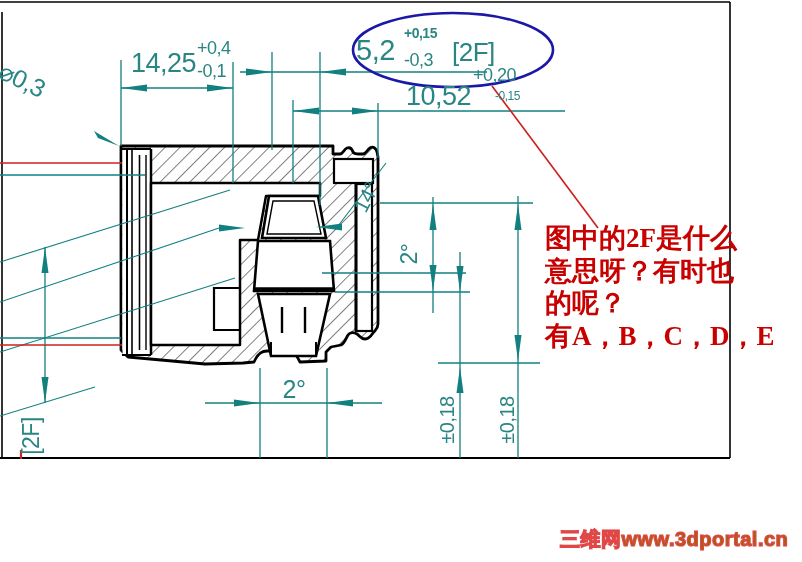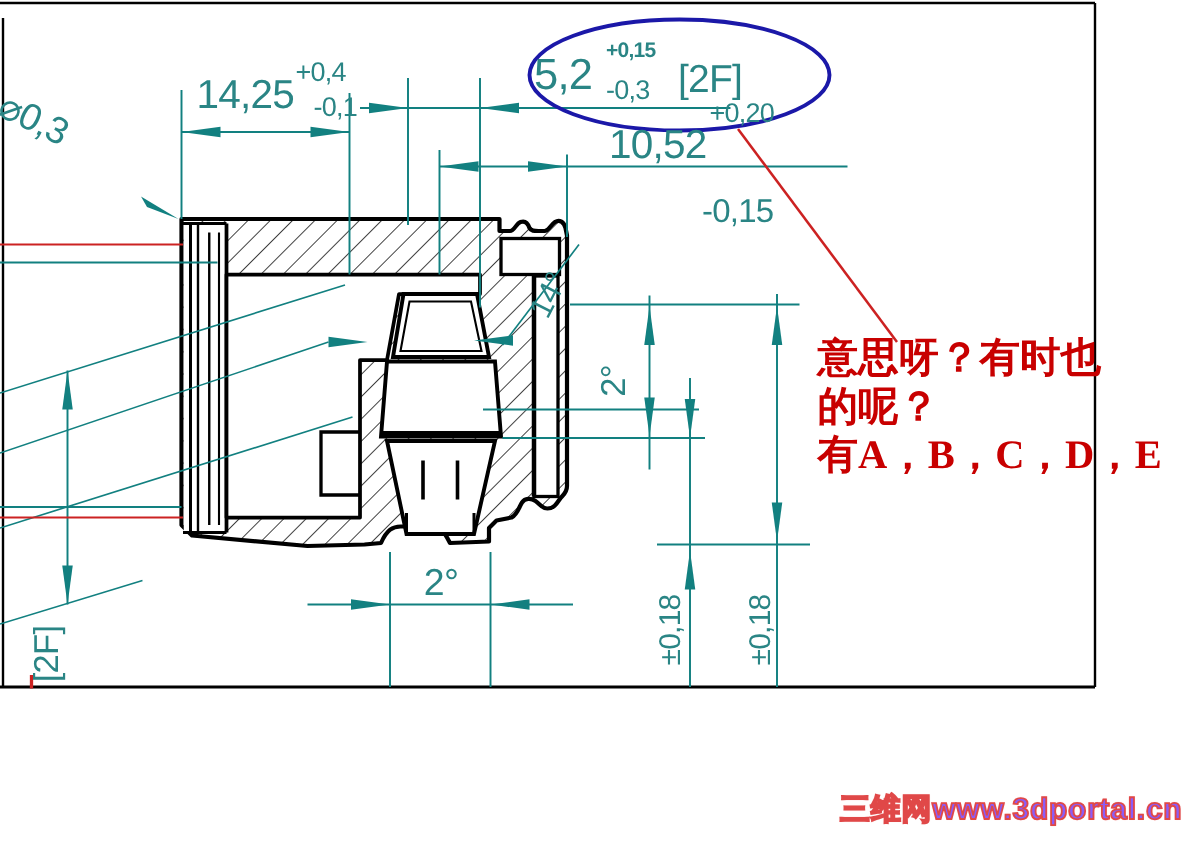--- a/index.html
+++ b/index.html
@@ -5,21 +5,21 @@
   html,body{margin:0;padding:0;background:#ffffff;}
   #stage{position:relative;width:802px;height:562px;background:#ffffff;overflow:hidden;
          font-family:"Liberation Sans",sans-serif;}
   #stage svg{position:absolute;left:0;top:0;}
   .dimtxt{position:absolute;color:#2a8585;white-space:nowrap;letter-spacing:-0.5px;
           font-family:"Liberation Sans",sans-serif;line-height:1;}
   .rot{transform-origin:center center;}
   .cn{position:absolute;left:545px;top:222px;color:#c80000;
       font-family:"Liberation Serif","DejaVu Serif",serif;
       font-size:27px;line-height:32.5px;white-space:nowrap;font-weight:600;}
-  .wm{position:absolute;left:560px;top:526px;color:#8b5cf6;
+  .wm{position:absolute;left:560px;top:526px;color:#a16207;
       font-family:"Liberation Sans",sans-serif;font-size:20px;font-weight:bold;
       letter-spacing:0.5px;white-space:nowrap;
       -webkit-text-stroke:1.2px #e04848;text-shadow:0 0 1px #e87070;}
 </style>
 </head>
 <body>
 
 <div id="stage">
 
 <svg width="802" height="562" viewBox="0 0 802 562">
@@ -137,45 +137,46 @@
     <line x1="0" y1="345" x2="122" y2="345" stroke-width="1.4"></line>
     <line x1="492" y1="86" x2="598" y2="228" stroke-width="1.7"></line>
     <line x1="21" y1="450" x2="21" y2="459" stroke-width="2.2"></line>
   </g>
 
   <ellipse cx="453" cy="50" rx="100" ry="37" fill="none" stroke="#1b18a8" stroke-width="2.6"></ellipse>
 </svg>
 
 <div class="dimtxt" style="left:131px;top:50px;font-size:27px;text-align:right;">14,25</div>
 <div class="dimtxt" style="left:197px;top:39px;font-size:18px;">+0,4</div>
-<div class="dimtxt" style="left:197px;top:62px;font-size:18px;margin-left:12px;">-0,1</div>
+<div class="dimtxt" style="left:197px;top:62px;font-size:18px;">-0,1</div>
 
 <div class="dimtxt" style="left:356px;top:36px;font-size:29px;">5,2</div>
 <div class="dimtxt" style="left:404px;top:26px;font-size:14px;font-weight:bold;">+0,15</div>
 <div class="dimtxt" style="left:404px;top:51px;font-size:18px;">-0,3</div>
 <div class="dimtxt" style="left:452px;top:39px;font-size:26px;">[2F]</div>
 
 <div class="dimtxt" style="left:406px;top:83px;font-size:27px;">10,52</div>
 <div class="dimtxt" style="left:473px;top:66px;font-size:18px;">+0,20</div>
-<div class="dimtxt" style="left:468px;top:90px;font-size:22px;margin-top:40px;">-0,15</div>
+<div class="dimtxt" style="left:495px;top:90px;font-size:12px;">-0,15</div>
 
 <div class="dimtxt rot" style="left:22px;top:80px;font-size:25px;transform:translate(-50%,-50%) rotate(26deg);">⌀0,3</div>
 
 <div class="dimtxt rot" style="left:366px;top:197px;font-size:21px;transform:translate(-50%,-50%) rotate(-63deg);">14°</div>
 
 <div class="dimtxt rot" style="left:409px;top:254px;font-size:23px;transform:translate(-50%,-50%) rotate(-90deg);">2°</div>
 
 <div class="dimtxt rot" style="left:294px;top:389px;font-size:25px;transform:translate(-50%,-50%);">2°</div>
 
 <div class="dimtxt rot" style="left:447px;top:420px;font-size:20px;transform:translate(-50%,-50%) rotate(-90deg);">±0,18</div>
 <div class="dimtxt rot" style="left:507px;top:420px;font-size:20px;transform:translate(-50%,-50%) rotate(-90deg);">±0,18</div>
 
 <div class="dimtxt rot" style="left:31px;top:436px;font-size:23px;transform:translate(-50%,-50%) rotate(-90deg);">[2F]</div>
 
 <div class="cn">
+  <div>图中的2F是什么</div>
   <div>意思呀？有时也</div>
   <div>的呢？</div>
   <div>有A，B，C，D，E</div>
 </div>
 
 <div class="wm">三维网www.3dportal.cn</div>
 
 </div>
 
 </body></html>

